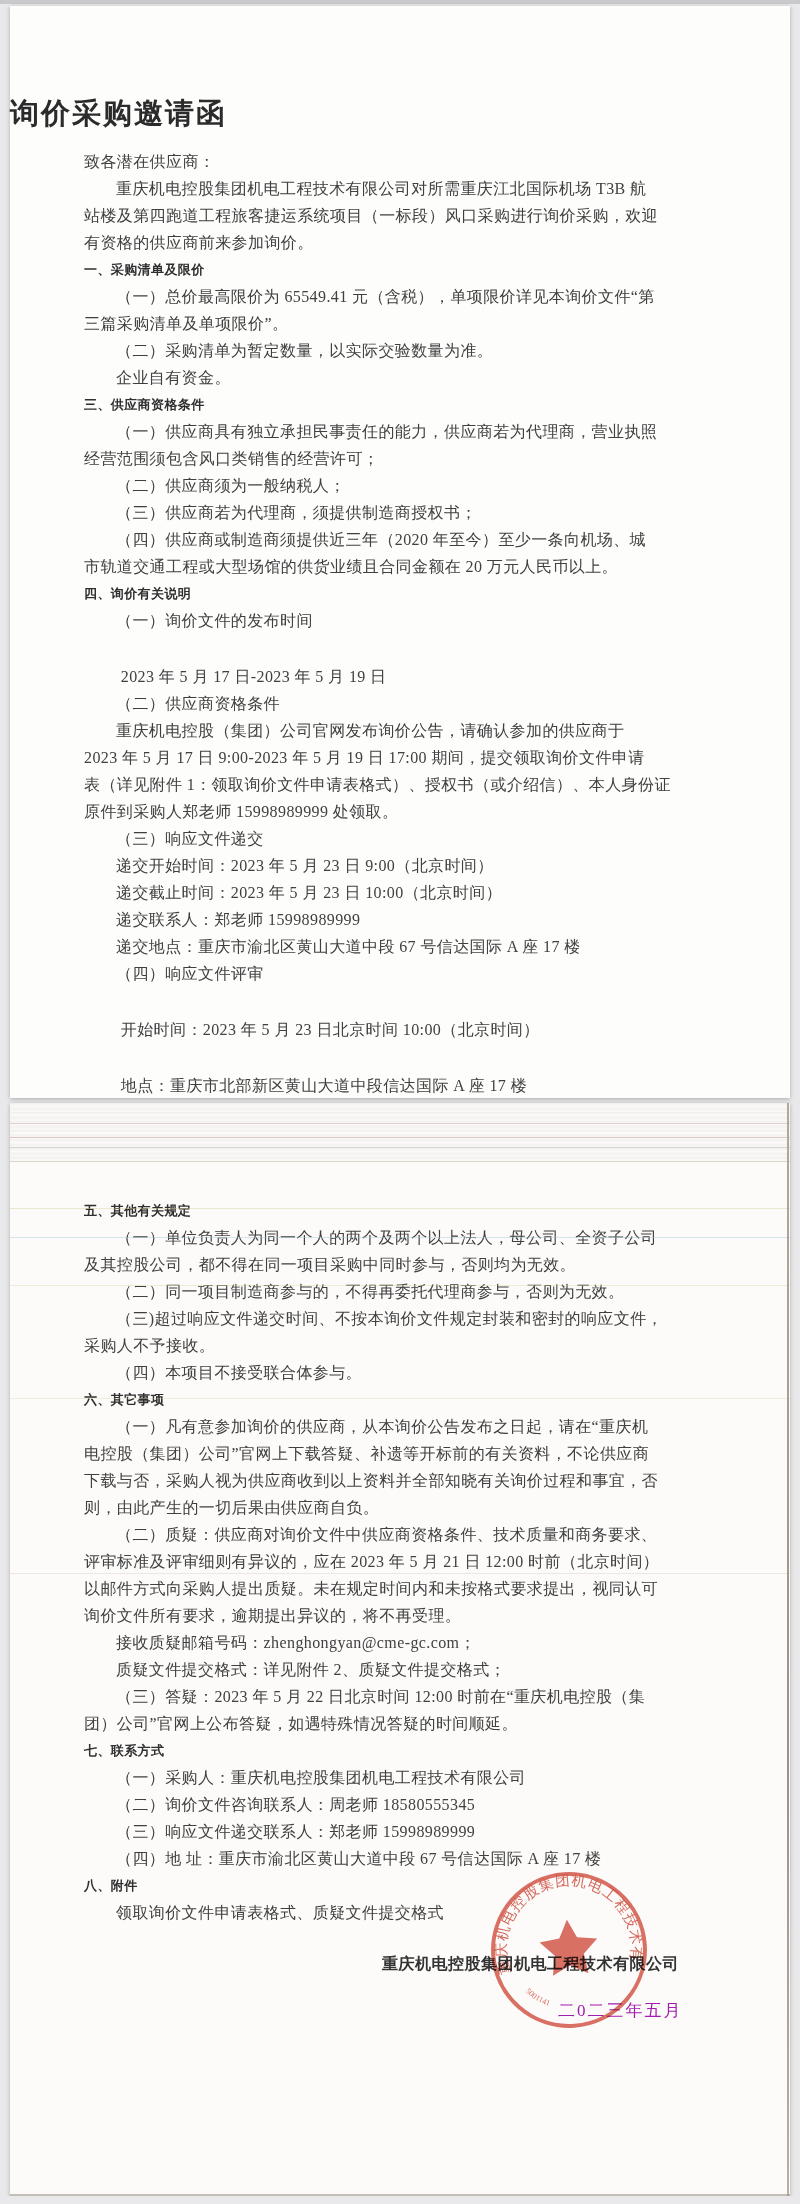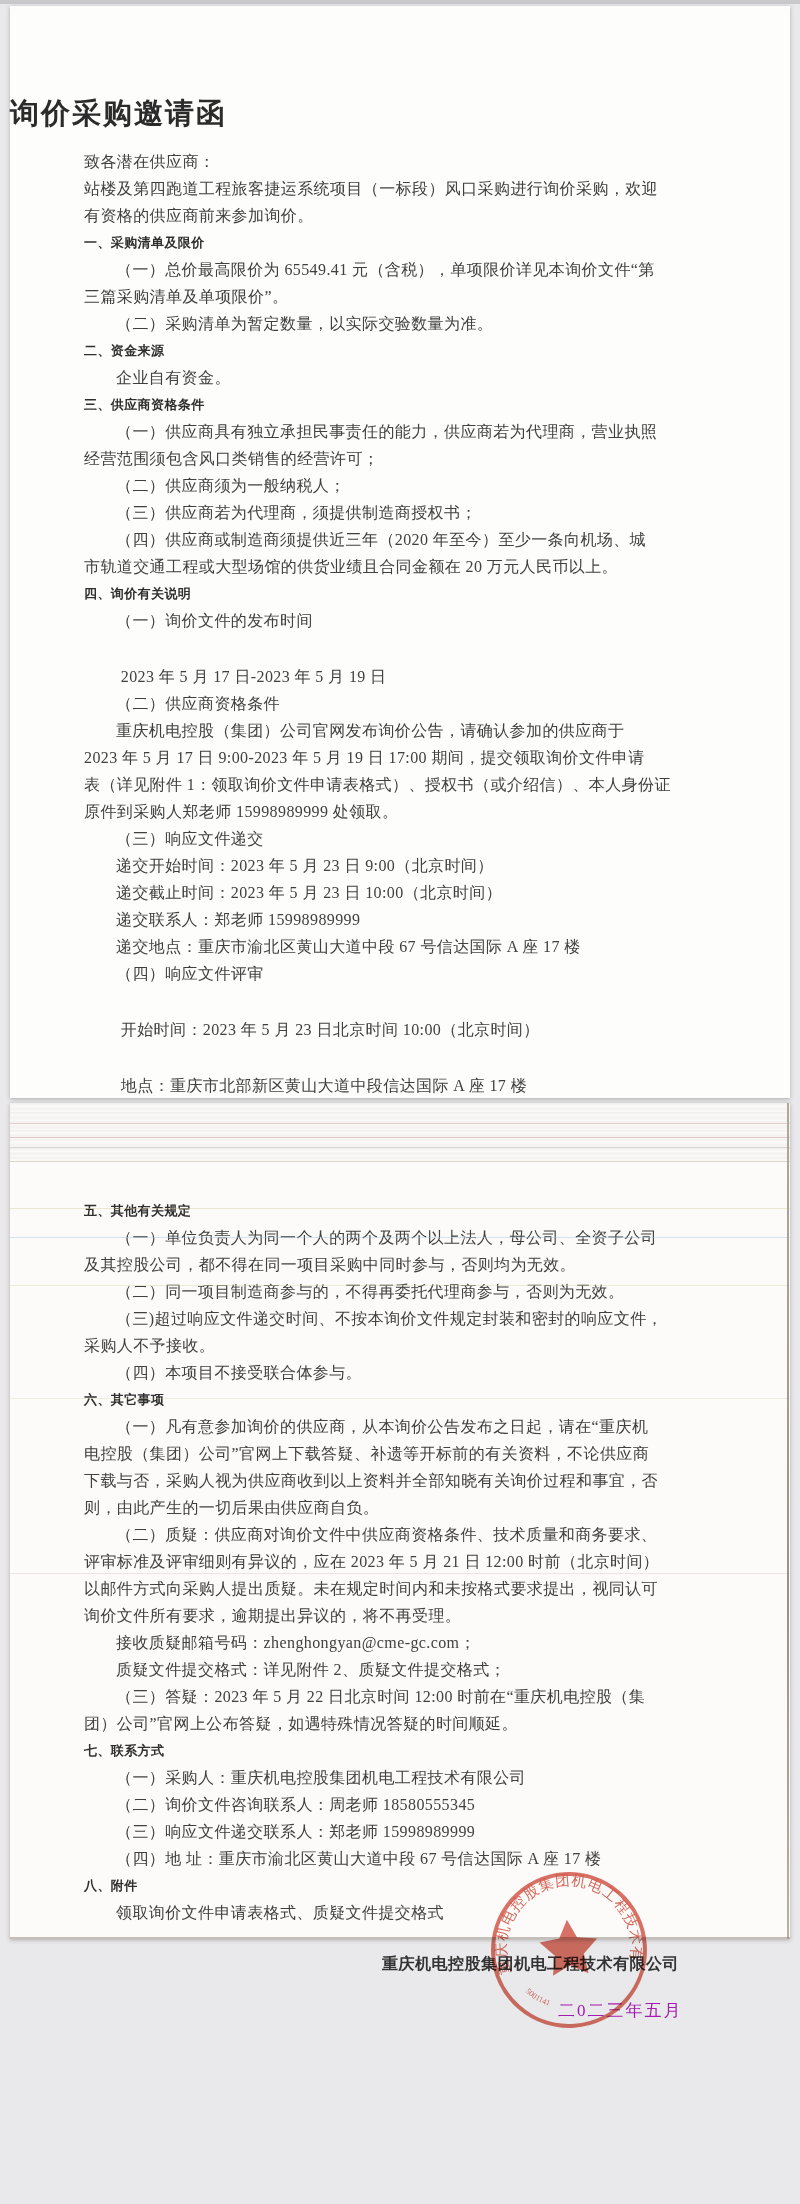--- a/index.html
+++ b/index.html
@@ -11,21 +11,21 @@
   }
   .top-strip{position:absolute;left:0;top:0;width:800px;height:4px;background:#c9c9cc;}
   .bottom-strip{position:absolute;left:0;top:2196px;width:800px;height:8px;background:#e9e9eb;}
 
   .page{
     position:absolute;left:10px;width:780px;
     background:#fdfdfc;
     box-shadow:0 1px 4px rgba(60,60,60,.35);
   }
   .page1{top:6px;height:1092px;}
-  .page2{top:1103px;height:836px;background:#fcfbfa;}
+  .page2{top:1103px;height:1093px;background:#fcfbfa;}
 
   .doc-title{
     text-align:left;
     margin:88px 0 14px 0;
     font-size:29px;font-weight:bold;color:#2b2b2b;
     letter-spacing:2px;
   }
   .lines{padding:0 70px 0 74px;}
   .line{
     font-size:16px;line-height:27px;color:#404040;
@@ -82,27 +82,27 @@
 </style>
 </head>
 <body>
 
 <div class="top-strip"></div>
 
 <div class="page page1">
   <div class="doc-title">询价采购邀请函</div>
   <div class="lines">
       <div class="line body">致各潜在供应商：</div>
+      <div class="line indent">重庆机电控股集团机电工程技术有限公司对所需重庆江北国际机场 T3B 航</div>
       <div class="line body">站楼及第四跑道工程旅客捷运系统项目（一标段）风口采购进行询价采购，欢迎</div>
       <div class="line body">有资格的供应商前来参加询价。</div>
       <div class="line heading">一、采购清单及限价</div>
       <div class="line indent">（一）总价最高限价为 65549.41 元（含税），单项限价详见本询价文件“第</div>
       <div class="line body">三篇采购清单及单项限价”。</div>
       <div class="line indent">（二）采购清单为暂定数量，以实际交验数量为准。</div>
-      <div class="line heading">二、资金来源</div>
       <div class="line indent">企业自有资金。</div>
       <div class="line heading">三、供应商资格条件</div>
       <div class="line indent">（一）供应商具有独立承担民事责任的能力，供应商若为代理商，营业执照</div>
       <div class="line body">经营范围须包含风口类销售的经营许可；</div>
       <div class="line indent">（二）供应商须为一般纳税人；</div>
       <div class="line indent">（三）供应商若为代理商，须提供制造商授权书；</div>
       <div class="line indent">（四）供应商或制造商须提供近三年（2020 年至今）至少一条向机场、城</div>
       <div class="line body">市轨道交通工程或大型场馆的供货业绩且合同金额在 20 万元人民币以上。</div>
       <div class="line heading">四、询价有关说明</div>
       <div class="line indent">（一）询价文件的发布时间</div>

